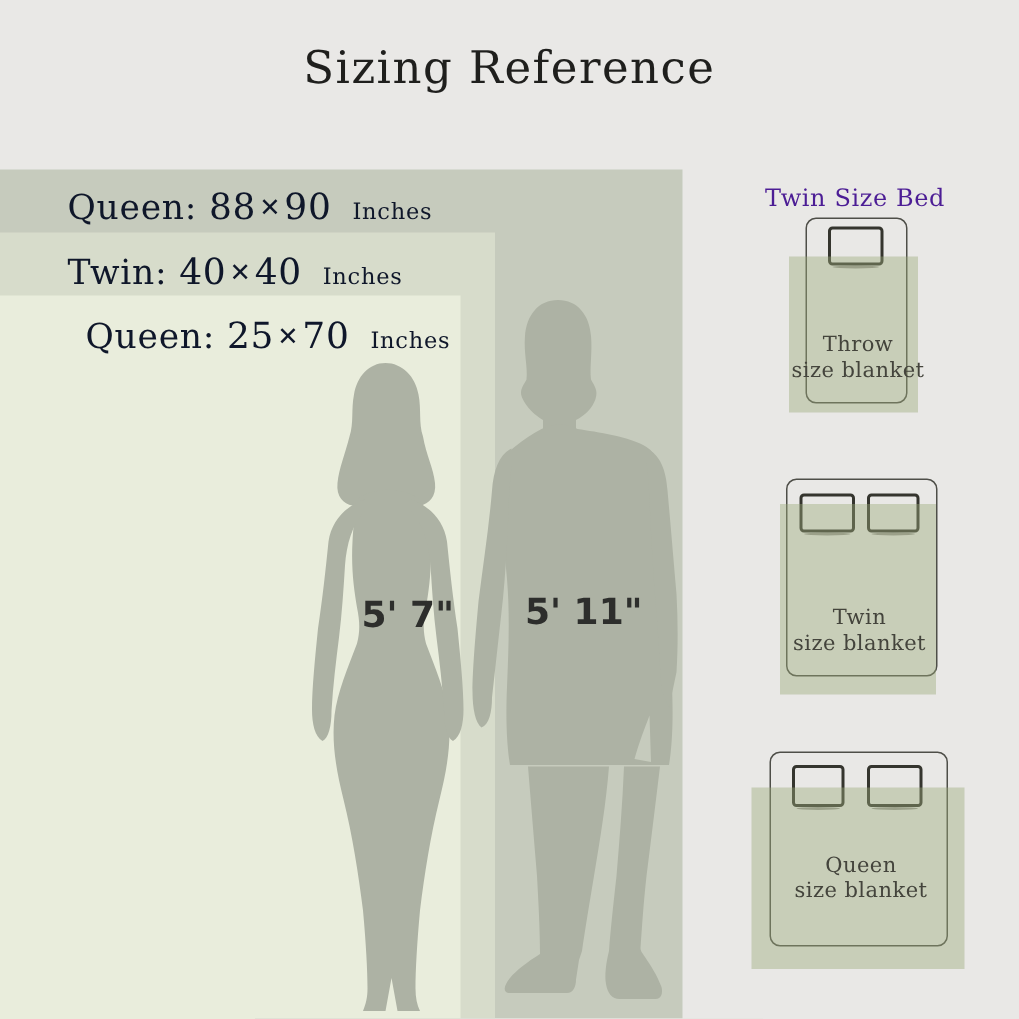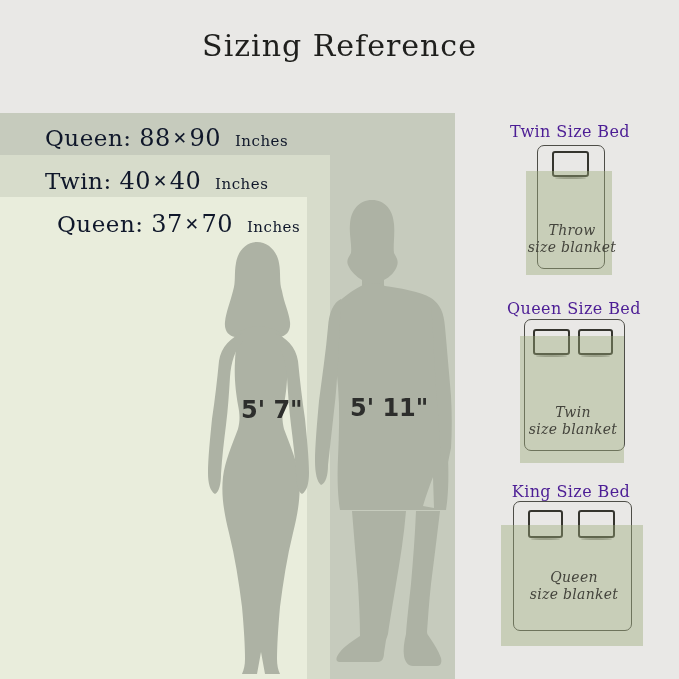--- a/index.html
+++ b/index.html
@@ -42,21 +42,21 @@
   .bed-title{color:#4c1d95;font-size:16px;letter-spacing:0.4px;text-align:center;white-space:nowrap;}
   .bed-outline{border:1px solid var(--bed-line);border-radius:7px;background:transparent;}
   .pillow{border:2px solid var(--pillow-line);border-radius:3px;background:transparent;}
   .pillow::after{
     content:"";position:absolute;left:1px;right:1px;bottom:-4px;height:2px;
     background:rgba(60,60,50,0.45);border-radius:50%;
   }
   .blanket{background:var(--blanket);}
   .blanket-label{
     color:var(--label-ink);font-size:14px;text-align:center;line-height:1.22;
-    letter-spacing:0.3px;white-space:nowrap;font-style:italic;
+    letter-spacing:0.3px;white-space:nowrap;
   }
   
   .twin-title  {left:505px;top:122px;width:130px;}
   .twin-bed    {left:537px;top:145px;width:66px;height:122px;}
   .twin-pillow {left:552px;top:151px;width:33px;height:22px;}
   .twin-blanket{left:526px;top:171px;width:86px;height:104px;}
   .twin-label  {left:522px;top:222px;width:100px;}
   
   .queen-title  {left:507px;top:299px;width:130px;}
   .queen-bed    {left:524px;top:319px;width:99px;height:130px;}
@@ -88,21 +88,21 @@
     <span class="dims">88</span><span class="times">✕</span><span class="dims">90</span>
     <span class="unit">Inches</span>
   </div>
   <div class="abs legend-row legend-twin">
     <span>Twin:</span>
     <span class="dims">40</span><span class="times">✕</span><span class="dims">40</span>
     <span class="unit">Inches</span>
   </div>
   <div class="abs legend-row legend-throw">
     <span>Queen:</span>
-    <span class="dims">37</span><span class="times">✕</span><span class="dims">70</span>
+    <span class="dims">25</span><span class="times">✕</span><span class="dims">70</span>
     <span class="unit">Inches</span>
   </div>
 
   <svg class="abs figures-svg" viewBox="0 0 679 679">
     <g fill="var(--fig)">
       <path d="M257,242 C246,242 238,251 236,263 C234,273 236,282 233,291 C230,303 226,312 225,322
                C224,331 229,336 235,337 L280,337 C286,336 291,331 290,322 C289,312 284,303 282,291
                C279,282 281,273 279,263 C277,251 268,242 257,242 Z"></path>
       <path d="M240,331 C252,325 266,325 277,331 C283,335 286,345 287,361 C288,379 286,393 284,405
                C282,415 282,421 284,429 C290,445 297,461 299,477 C301,495 298,513 293,533
@@ -147,31 +147,29 @@
 
   <div class="abs bed-title twin-title">Twin Size Bed</div>
   <div class="abs bed-outline twin-bed"></div>
   <div class="abs pillow twin-pillow"></div>
   <div class="abs blanket twin-blanket"></div>
   <div class="abs blanket-label twin-label">
     <div>Throw</div>
     <div>size blanket</div>
   </div>
 
-  <div class="abs bed-title queen-title">Queen Size Bed</div>
   <div class="abs bed-outline queen-bed"></div>
   <div class="abs pillow queen-pillow1"></div>
   <div class="abs pillow queen-pillow2"></div>
   <div class="abs blanket queen-blanket"></div>
   <div class="abs blanket-label queen-label">
     <div>Twin</div>
     <div>size blanket</div>
   </div>
 
-  <div class="abs bed-title king-title">King Size Bed</div>
   <div class="abs bed-outline king-bed"></div>
   <div class="abs pillow king-pillow1"></div>
   <div class="abs pillow king-pillow2"></div>
   <div class="abs blanket king-blanket"></div>
   <div class="abs blanket-label king-label">
     <div>Queen</div>
     <div>size blanket</div>
   </div>
 
 </div>

